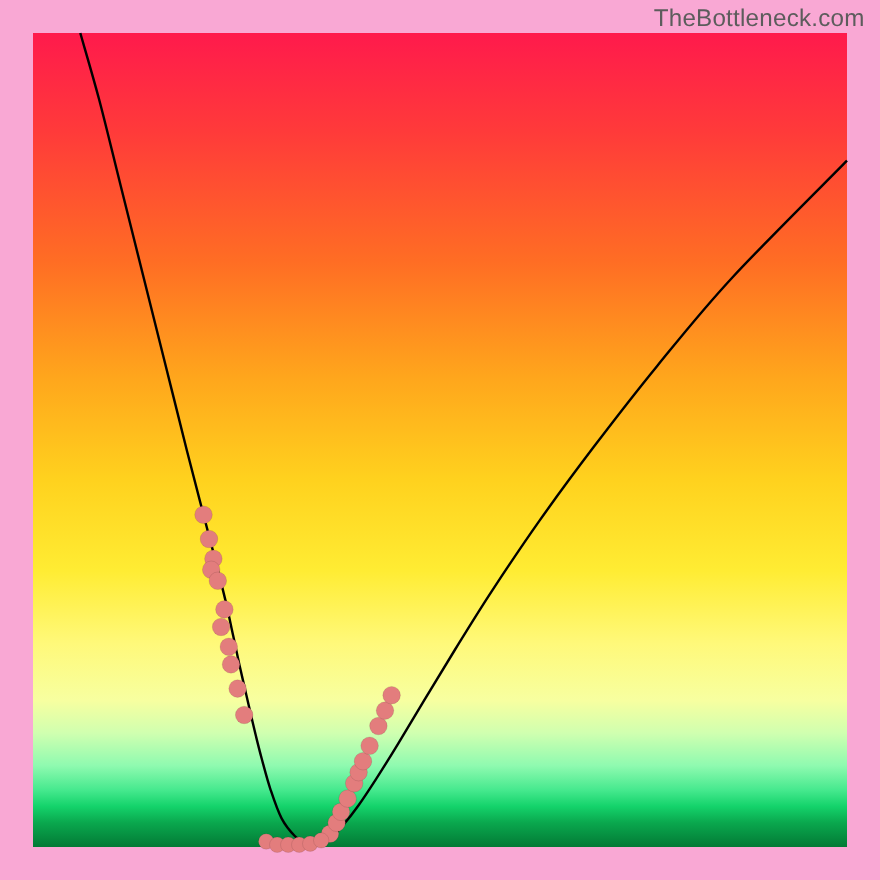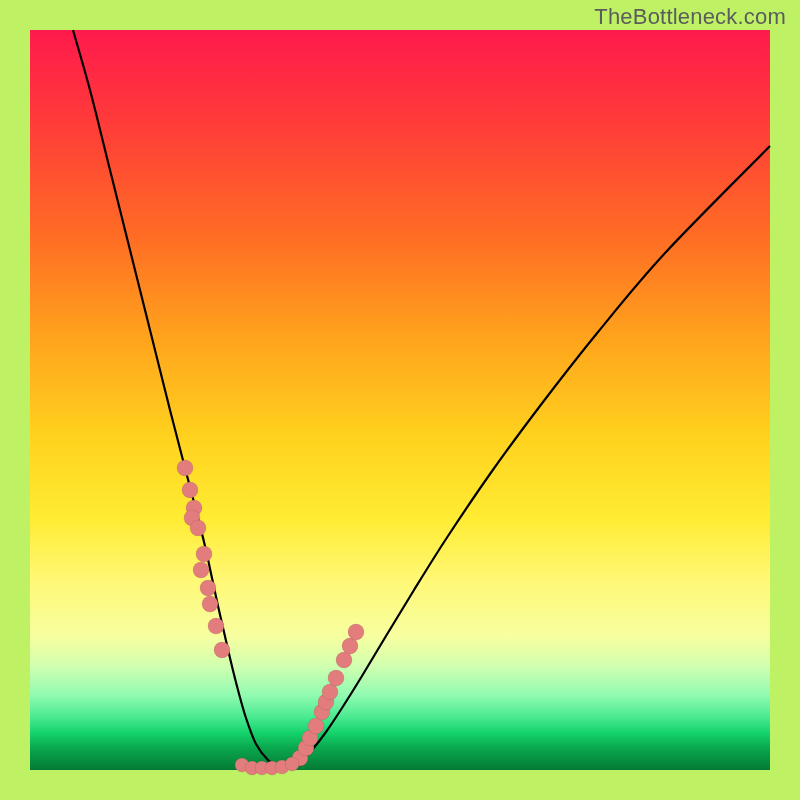--- a/index.html
+++ b/index.html
@@ -8,21 +8,21 @@
     width: 800px;
     height: 800px;
     overflow: hidden;
     background: #000;
     font-family: Arial, Helvetica, sans-serif;
   }
   .frame {
     position: relative;
     width: 800px;
     height: 800px;
-    background: #bef264;
+    background: #f9a8d4;
   }
   .plot-area {
     position: absolute;
     left: 30px;
     top: 30px;
     width: 740px;
     height: 740px;
     
     background: linear-gradient(
       to bottom,

